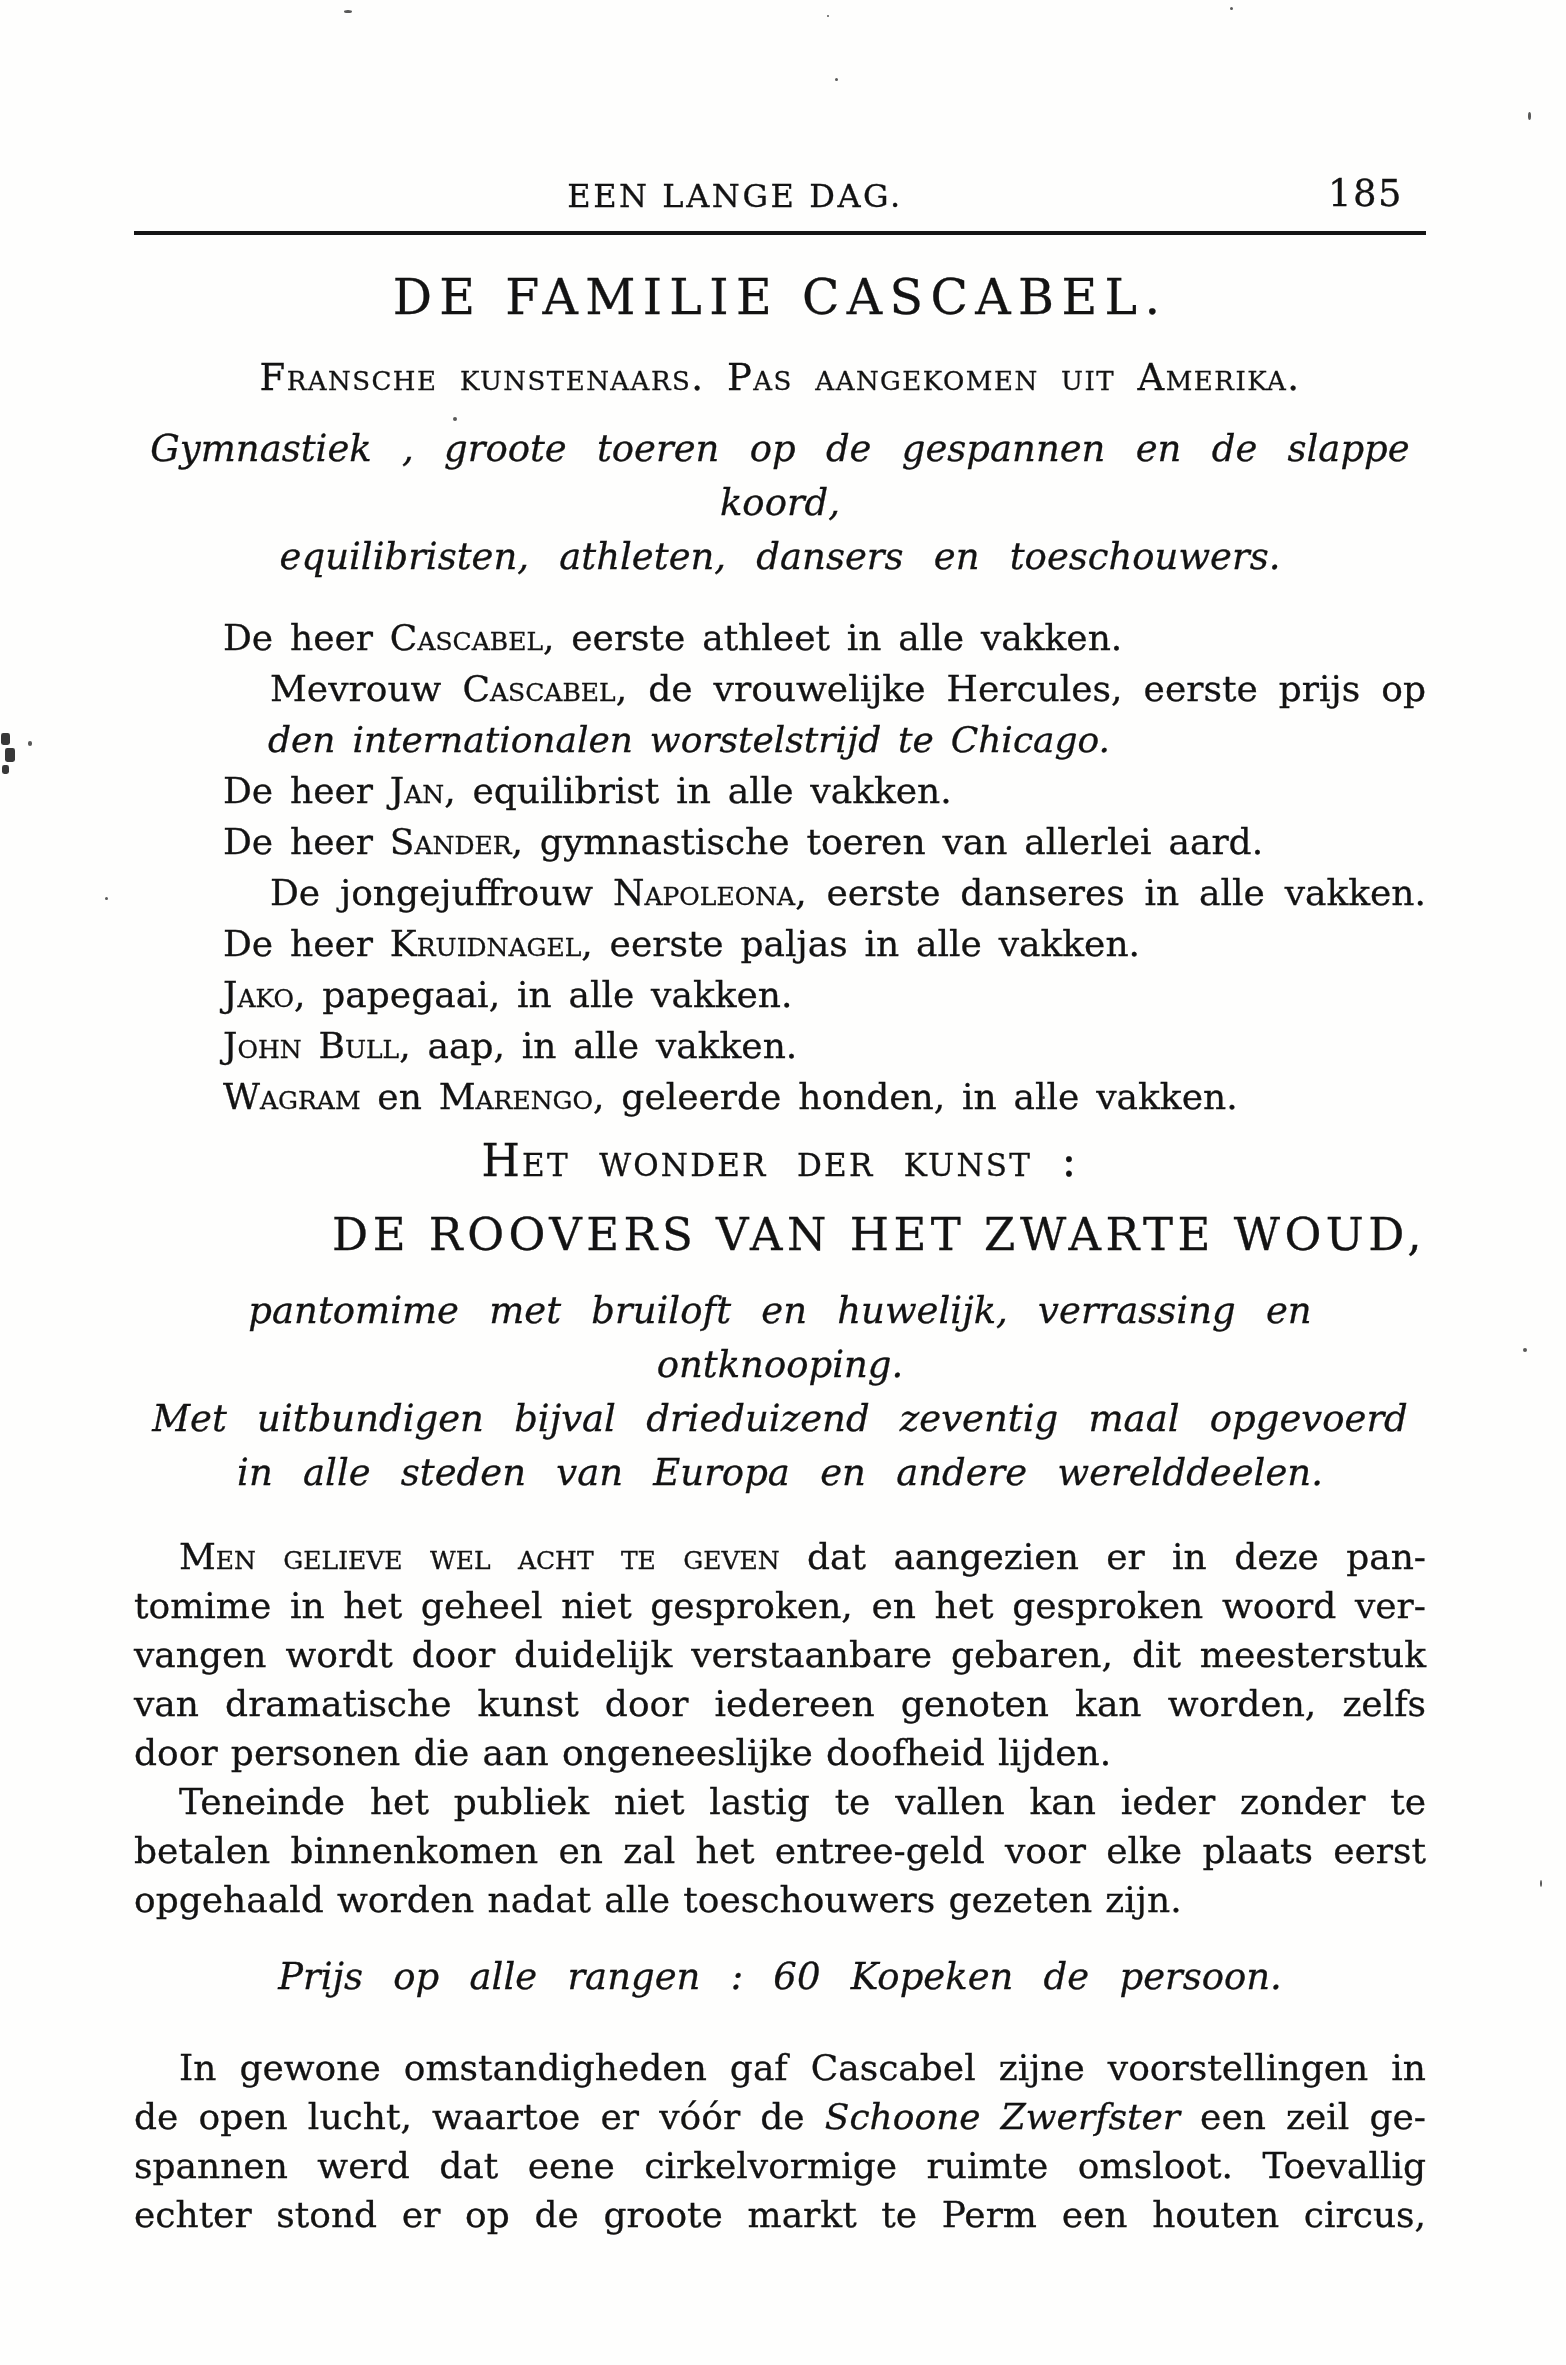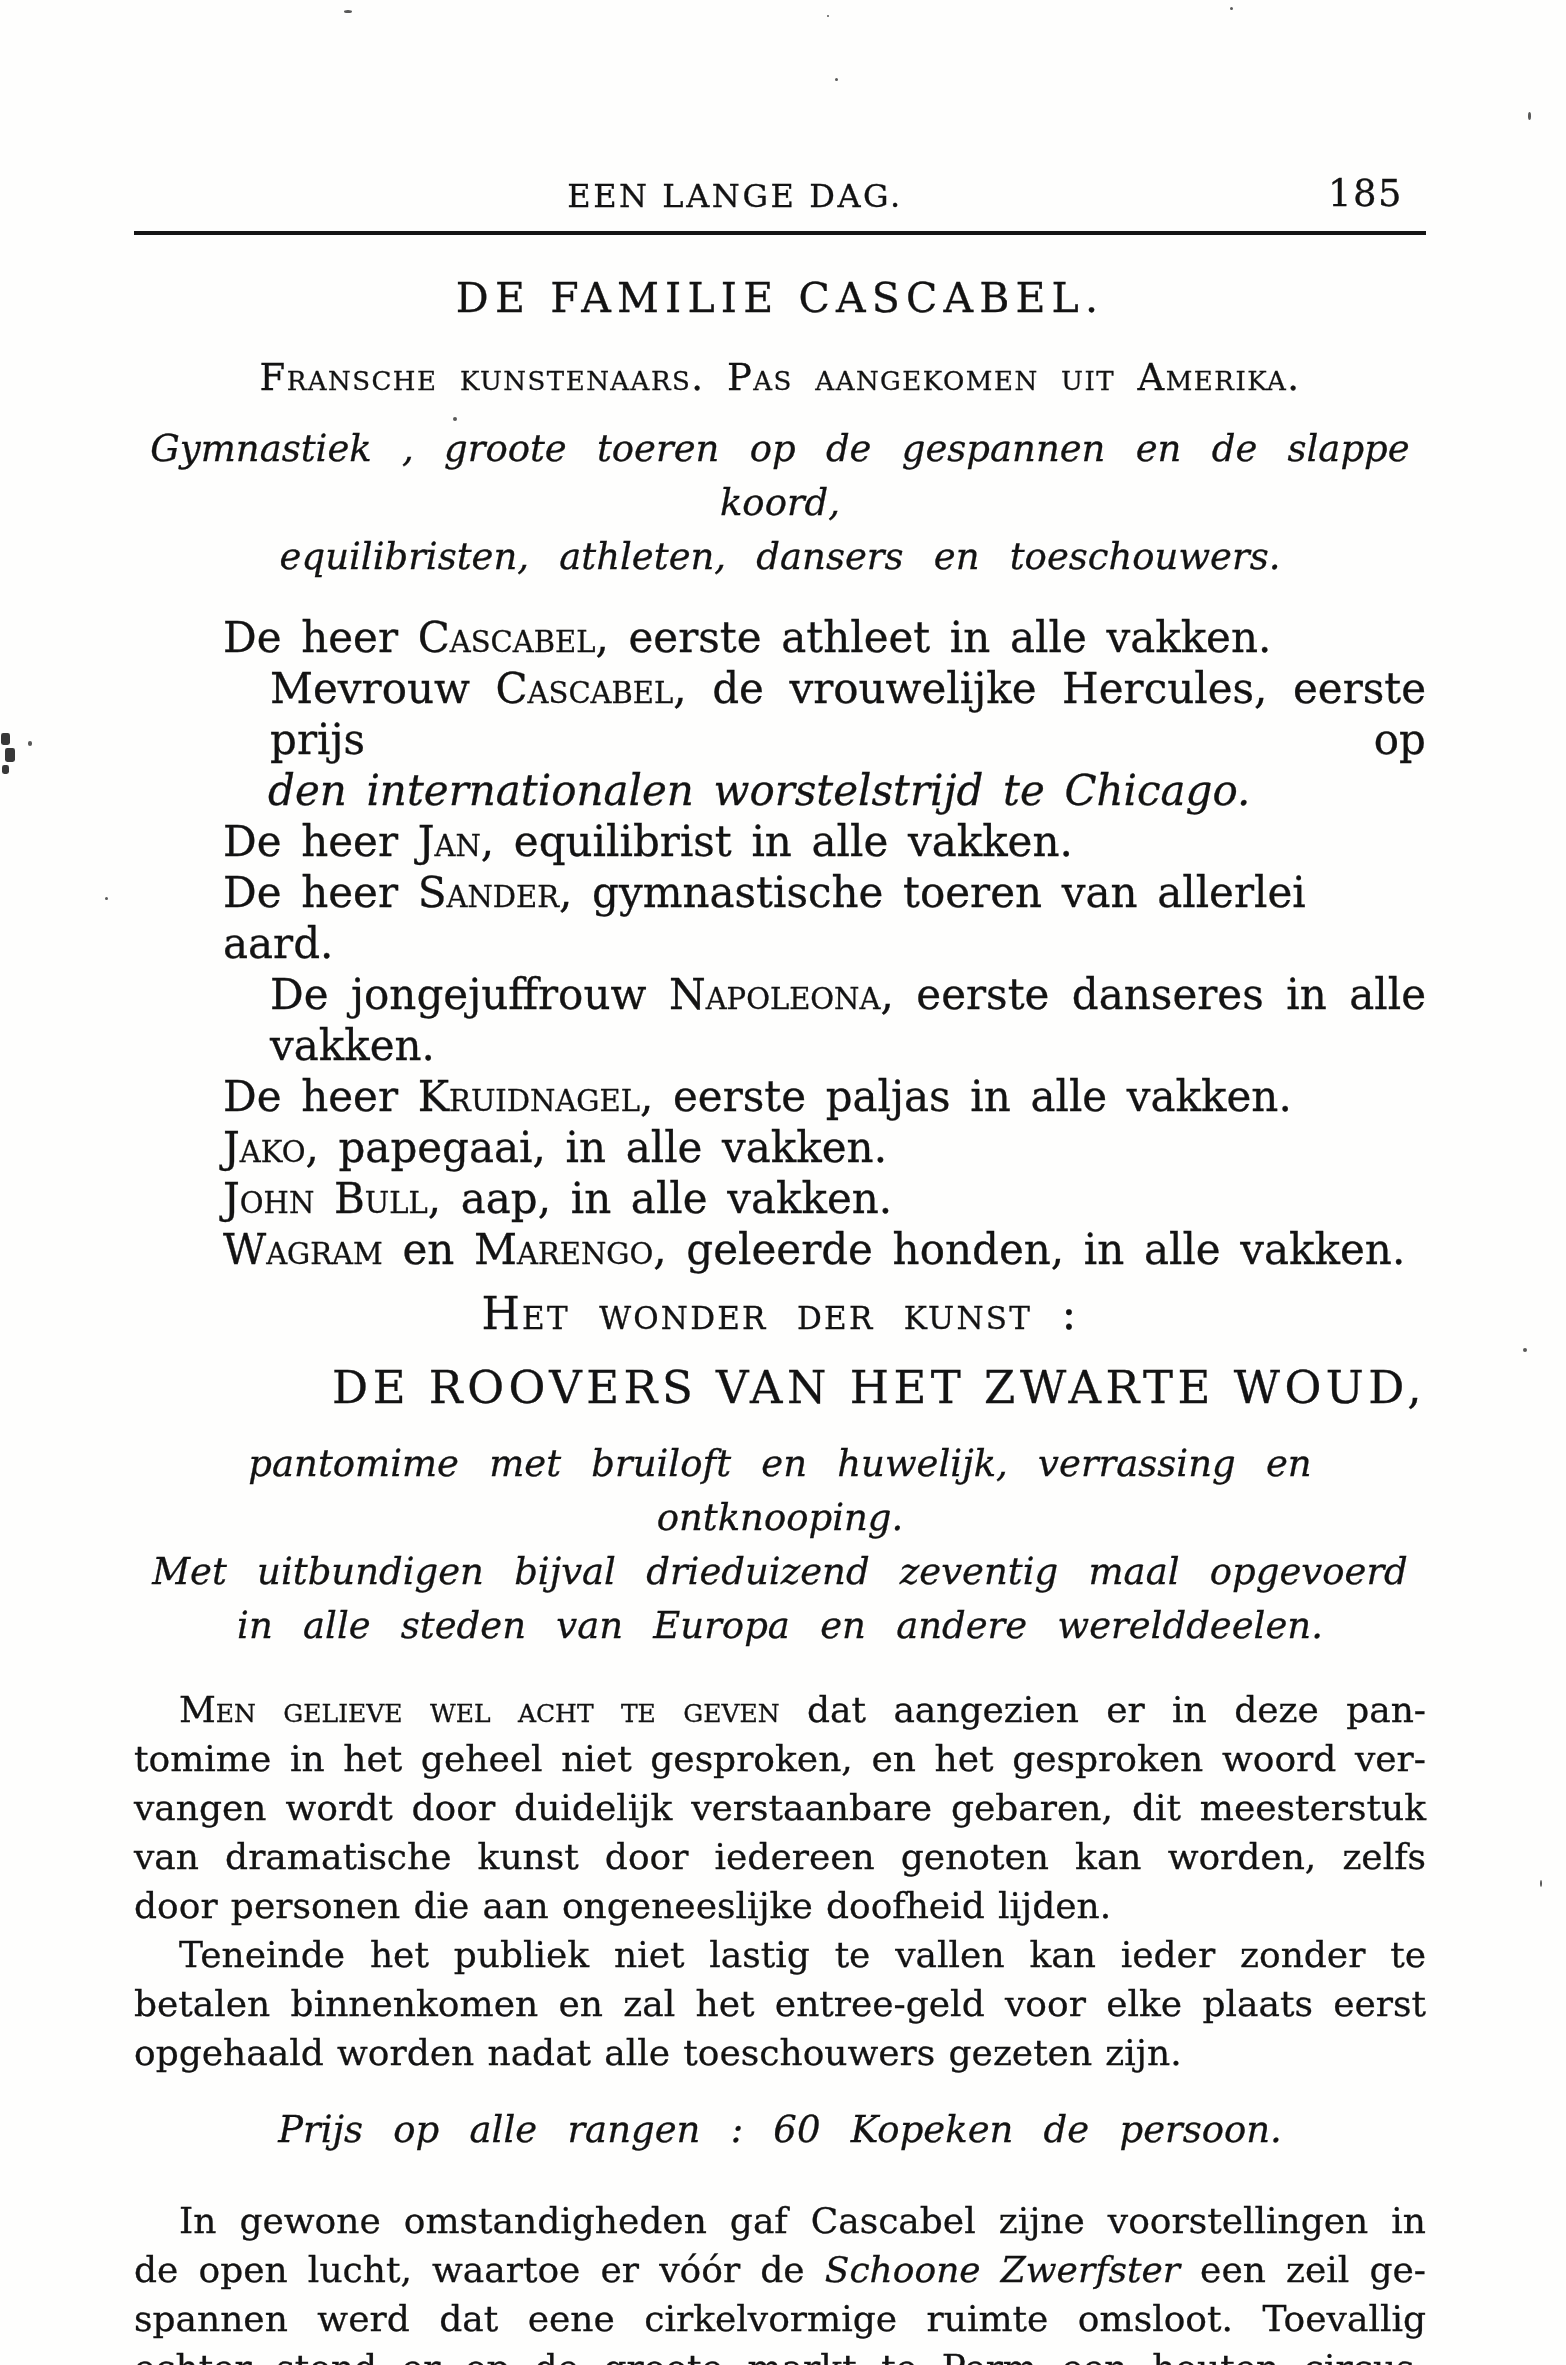--- a/index.html
+++ b/index.html
@@ -28,38 +28,38 @@
   .rh-title { display:inline-block; transform:translateX(-45px); }
   .rh-page {
     position:absolute; right:23px; top:-2.4px;
     font-size:37px; letter-spacing:0.04em;
   }
   .rule { margin-top:16px; height:4px; background:#151515; }
 
   
   .title {
     margin-top:36px;
-    font-size:41px; line-height:54px; font-weight:normal;
+    font-size:49px; line-height:54px; font-weight:normal;
     letter-spacing:0.15em; text-align:center; white-space:nowrap;
   }
   .subtitle {
     margin-top:32px;
     font-size:37px; line-height:42px; font-weight:normal;
     font-variant:small-caps;
     letter-spacing:0.04em; word-spacing:0.25em;
     text-align:center; white-space:nowrap;
   }
   .tagline {
     margin-top:23px;
     font-style:italic; font-size:37px; line-height:54px;
     word-spacing:0.5em; text-align:center;
   }
   .cast {
     margin-top:27.6px; margin-left:89px;
-    font-size:42px; line-height:51px;
+    font-size:36px; line-height:51px;
     word-spacing:0.15em;
   }
   .cast .jl { text-align:justify; text-align-last:justify;margin-left:47px; }
   .cast .cont { margin-left:45px;font-style:italic; }
   .wonder {
     margin-top:18px;
     font-size:44px; line-height:41px; font-weight:normal;
     font-variant:small-caps;
     letter-spacing:0.05em; word-spacing:0.3em;
     text-align:center;

